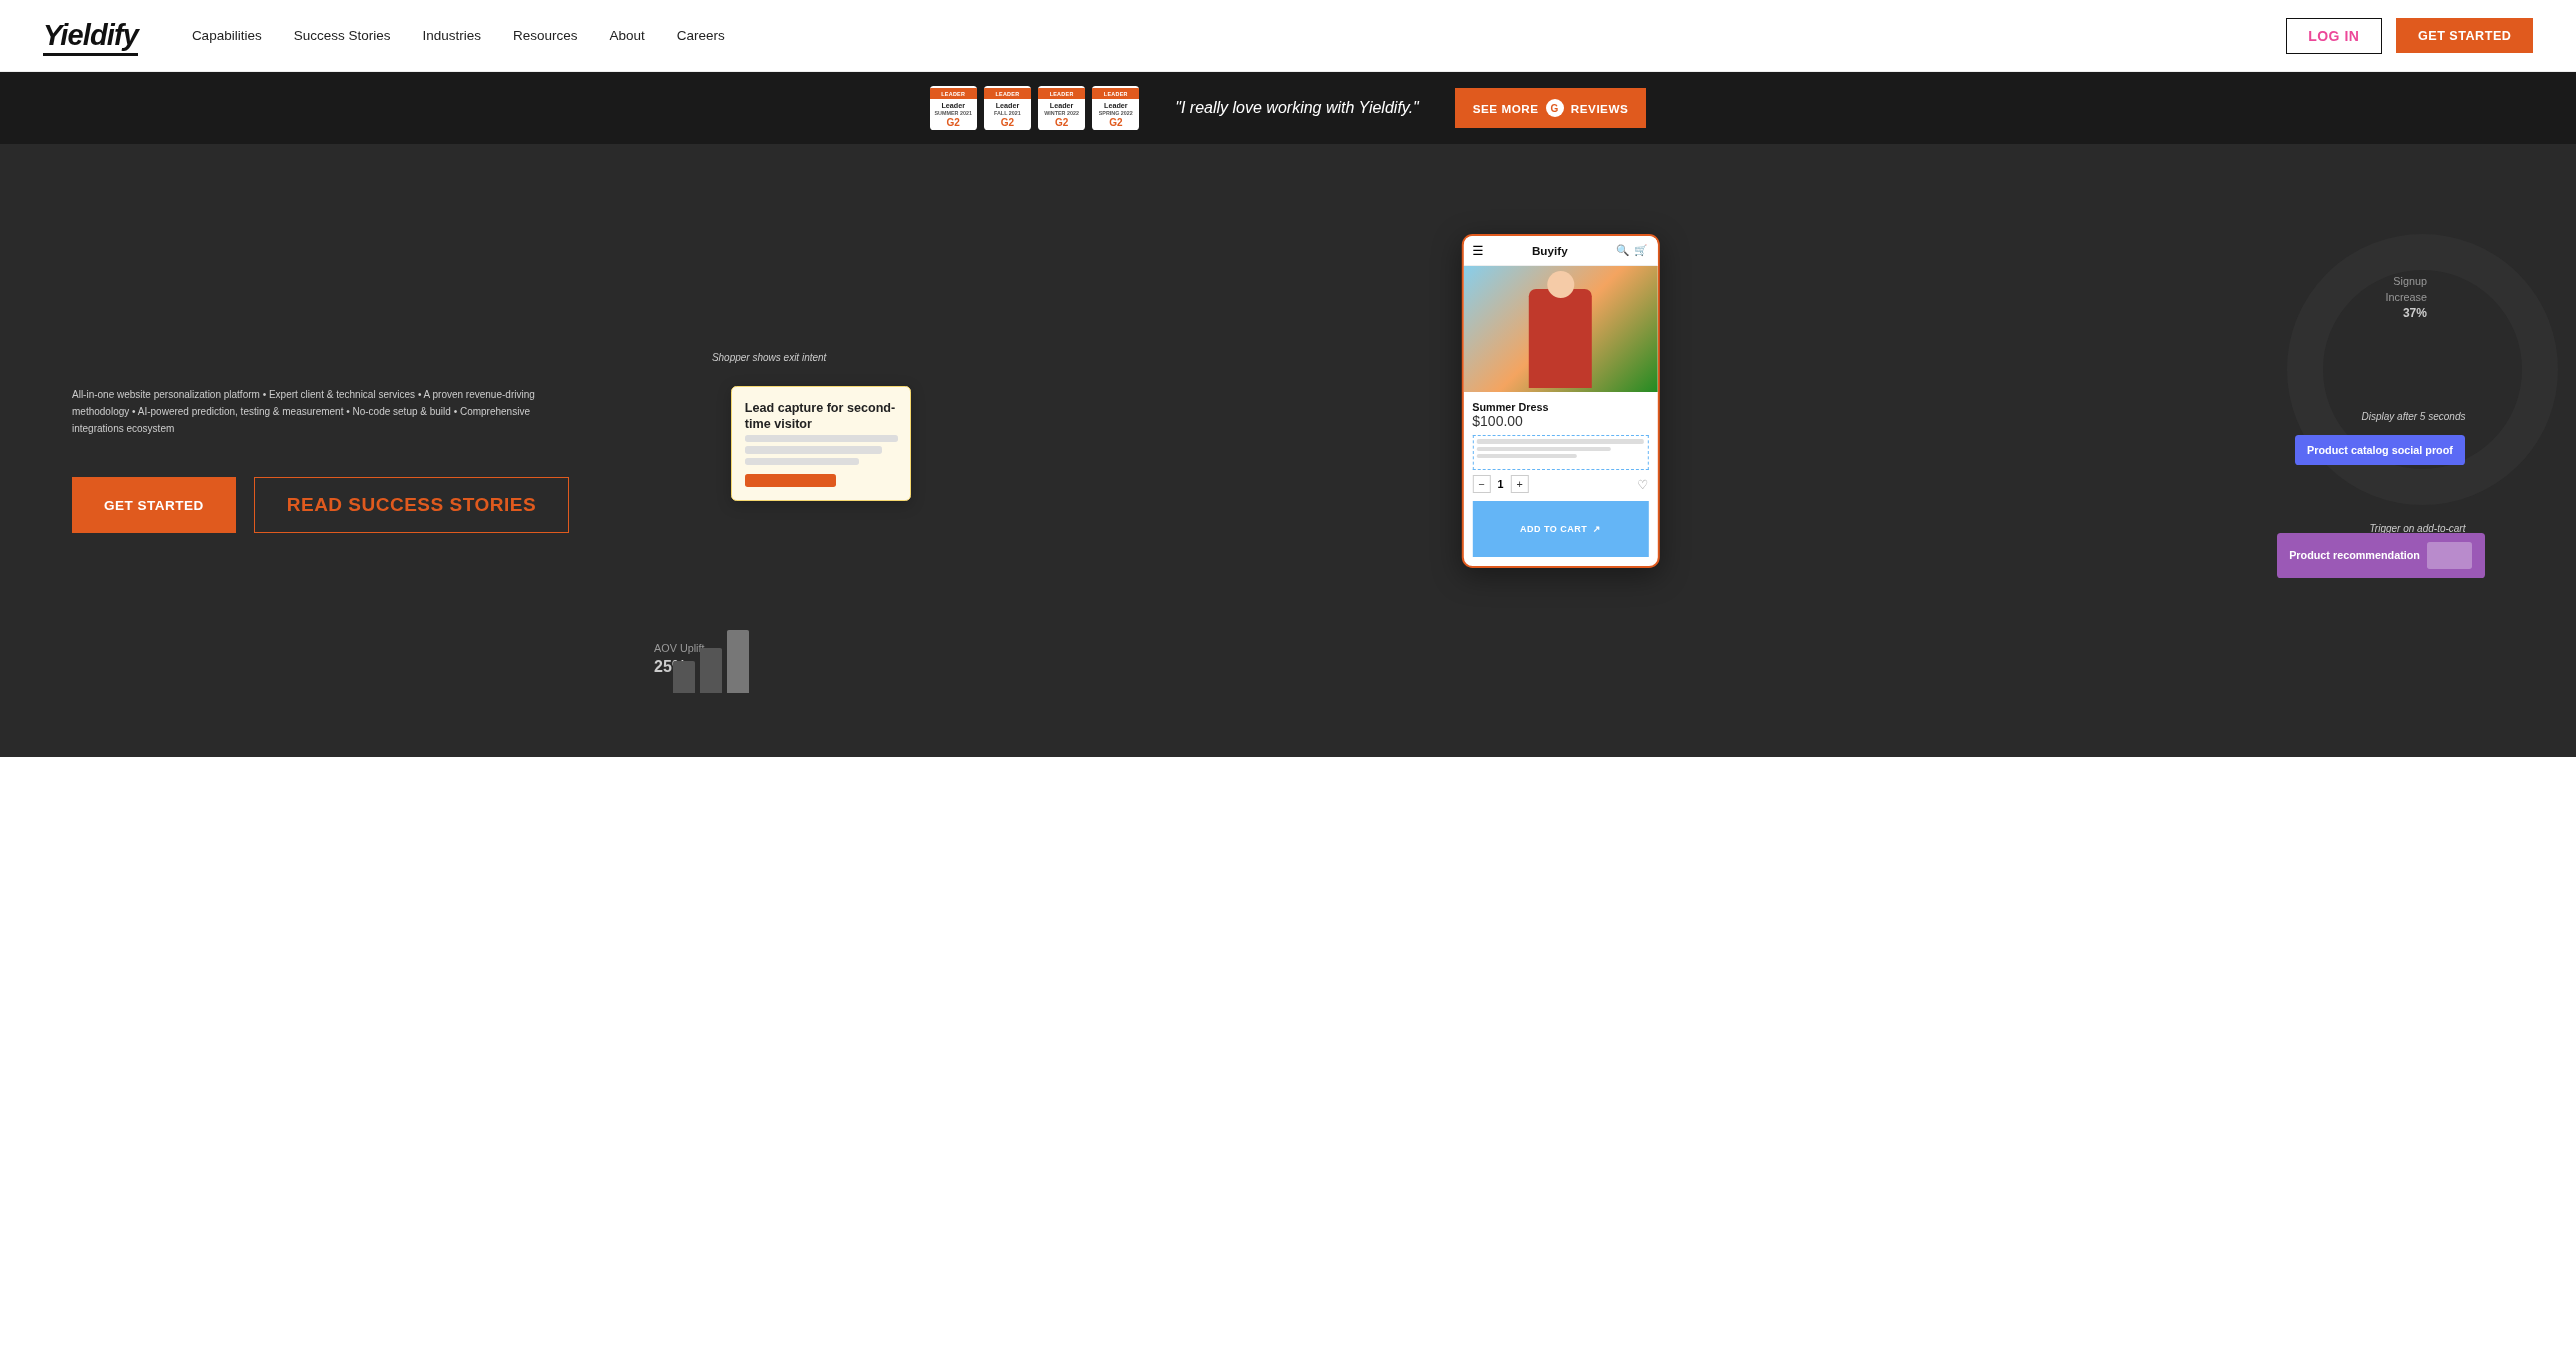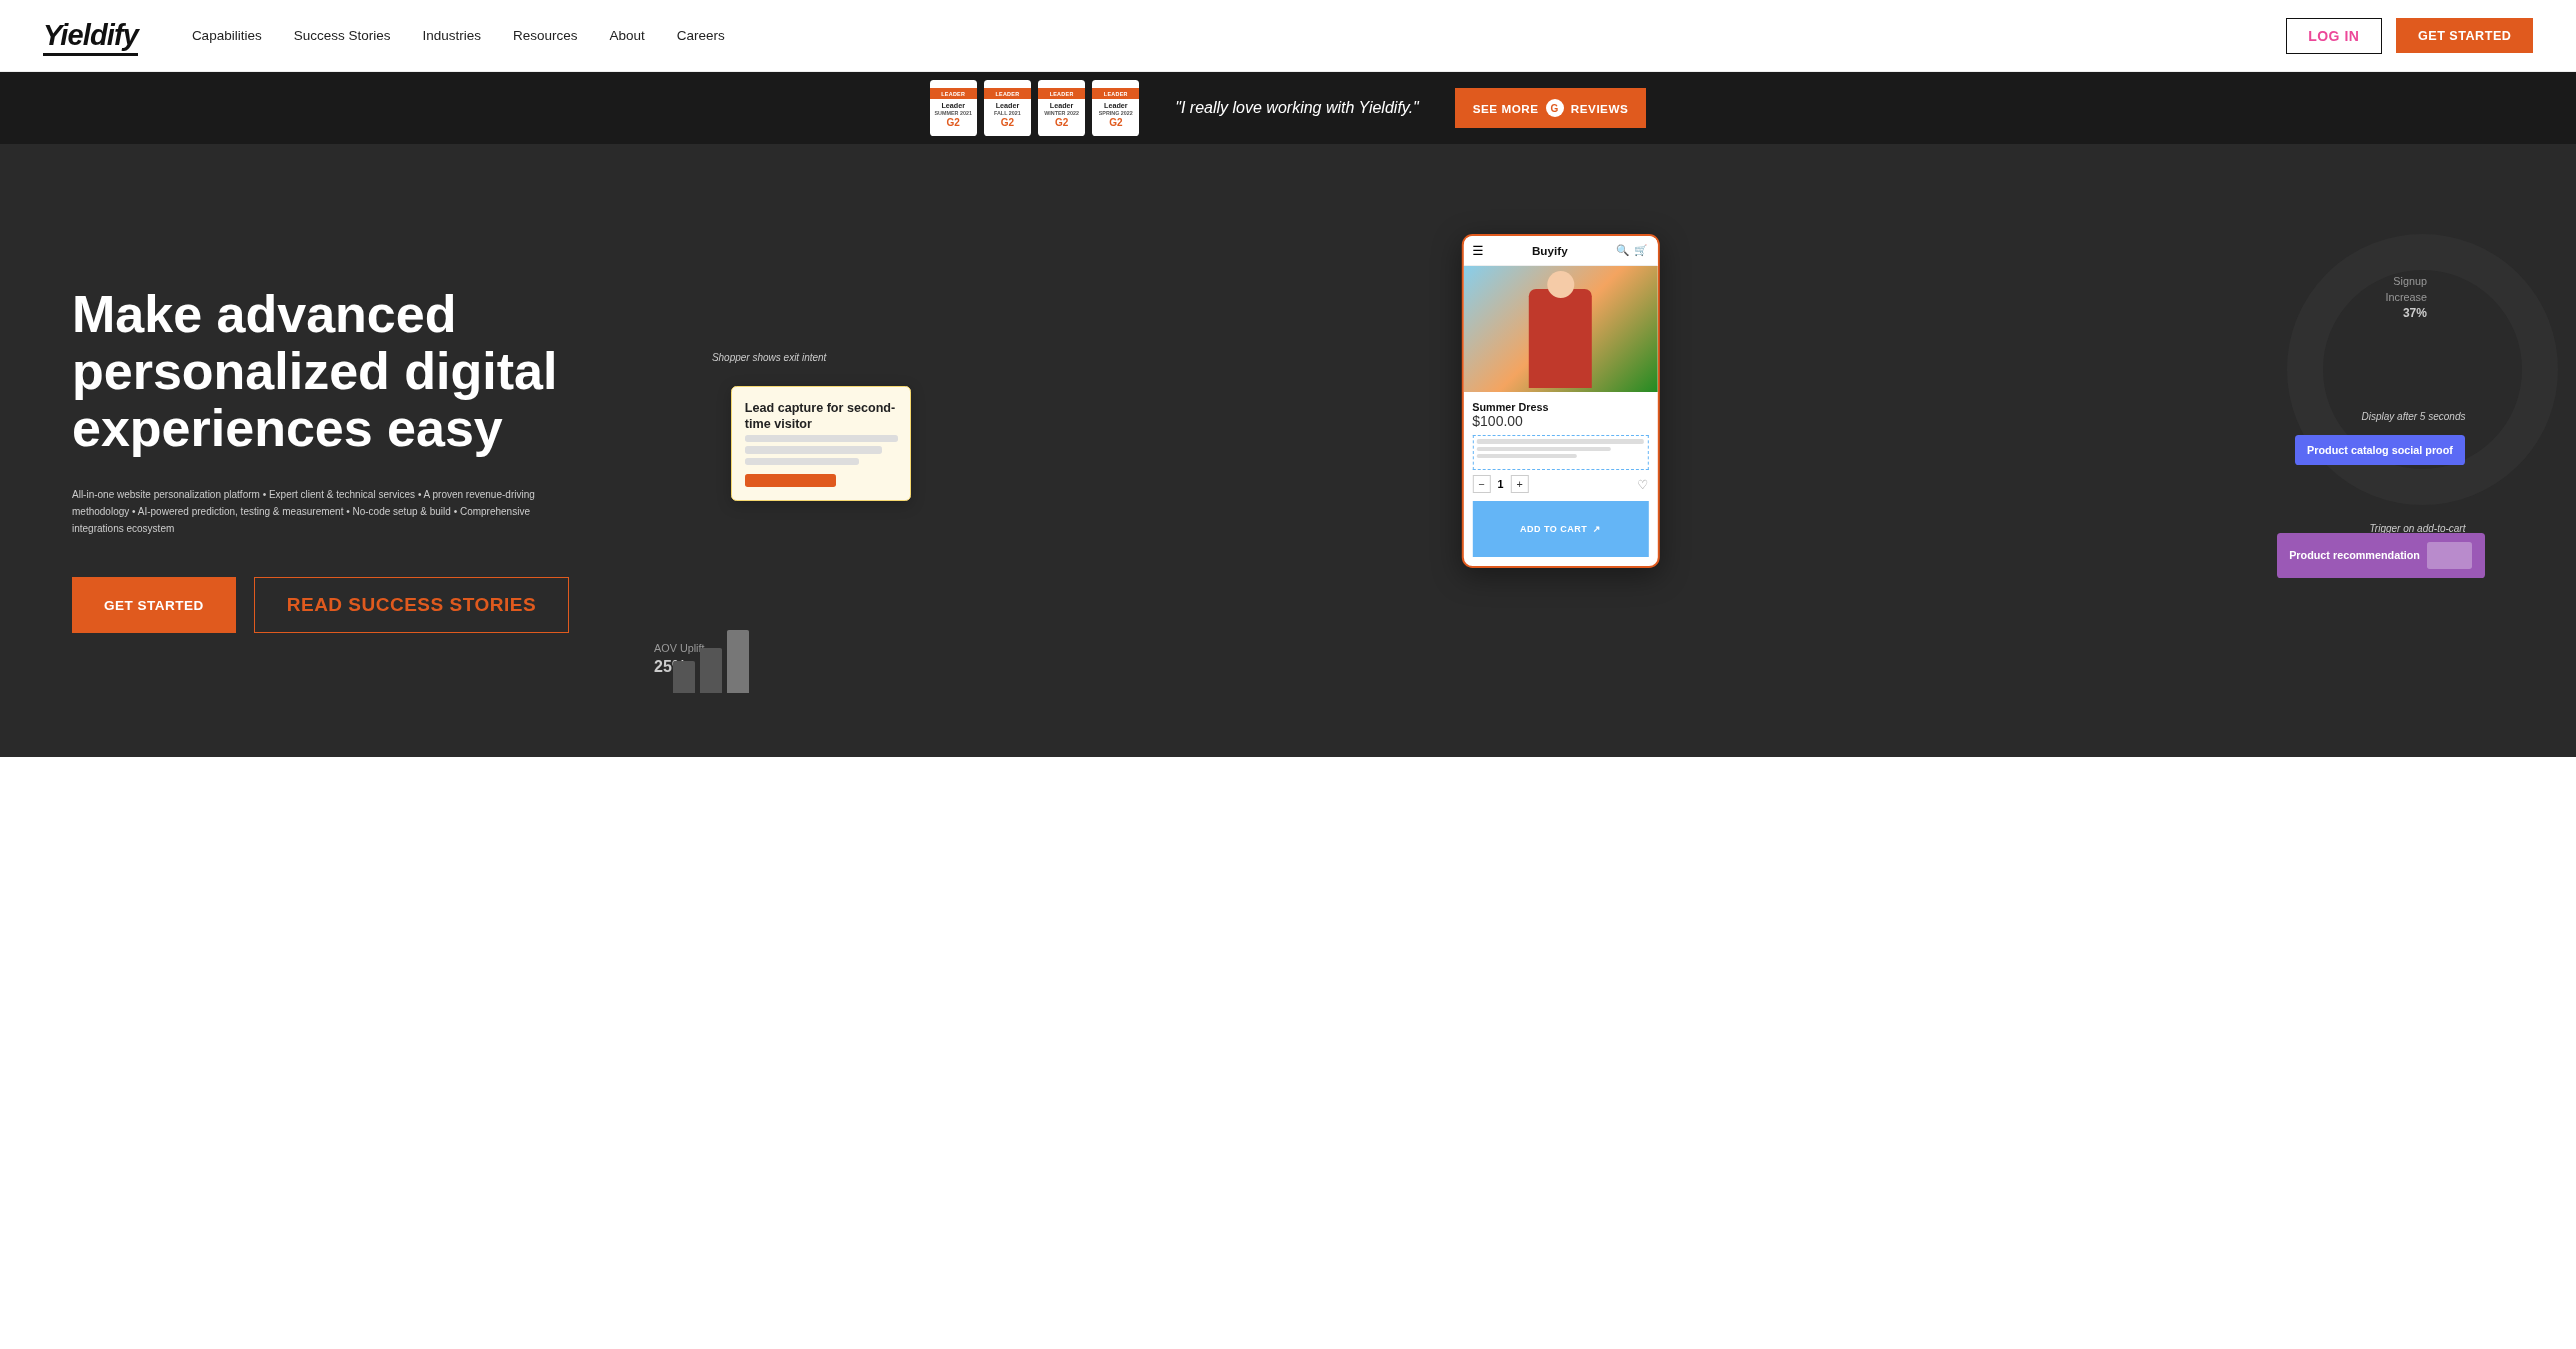--- a/index.html
+++ b/index.html
@@ -80,21 +80,21 @@
       gap: 36px;
       height: 72px;
     }
     .badges {
       display: flex;
       gap: 7.2px;
       align-items: center;
     }
     .badge {
       width: 47px;
-      height: 56px;
+      height: 44px;
       background: #fff;
       border-radius: 3.6px;
       display: flex;
       flex-direction: column;
       align-items: center;
       justify-content: center;
       font-size: 6.3px;
       font-weight: 700;
       color: #333;
       text-align: center;
@@ -553,21 +553,20 @@
   <p class="banner-quote">"I really love working with Yieldify."</p>
   <button class="btn-see-more">
     <span>SEE MORE</span>
     <span class="g2-icon">G</span>
     <span>REVIEWS</span>
   </button>
 </div>
 
 <section class="hero">
   <div class="hero-content">
-    <h1 class="hero-title">Make advanced personalized digital experiences easy</h1>
     <p class="hero-description">All-in-one website personalization platform • Expert client &amp; technical services • A proven revenue-driving methodology • AI-powered prediction, testing &amp; measurement • No-code setup &amp; build • Comprehensive integrations ecosystem</p>
     <div class="hero-actions">
       <button class="btn-get-started-hero">GET STARTED</button>
       <button class="btn-read-stories">READ SUCCESS STORIES</button>
     </div>
   </div>
 
   <div class="hero-visual">
 
     <div class="bg-circle"></div>

